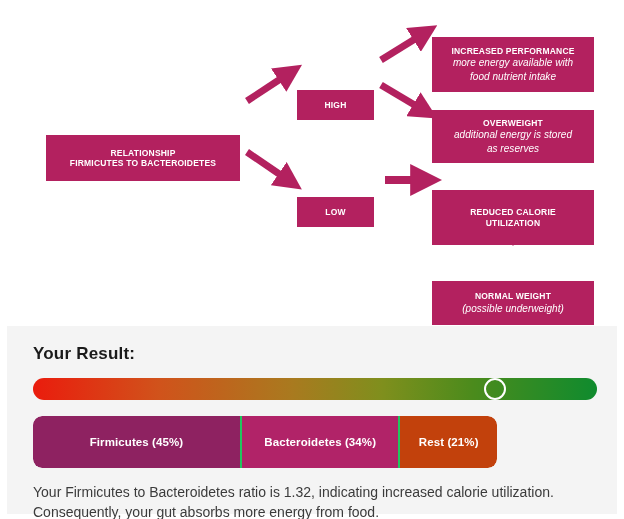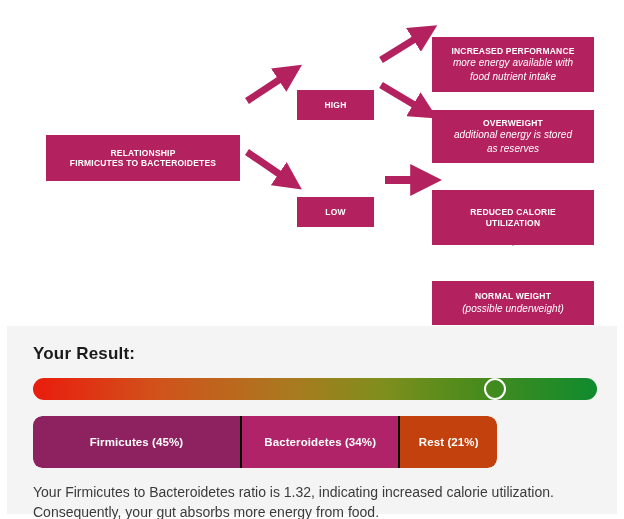--- a/index.html
+++ b/index.html
@@ -130,21 +130,21 @@
     display: flex;
     align-items: center;
     justify-content: center;
     color: #ffffff;
     font-weight: bold;
     font-size: 11.5px;
     letter-spacing: 0.1px;
     box-sizing: border-box;
   }
   .segment + .segment {
-    border-left: 2px solid #000000;
+    border-left: 2px solid #22c55e;
   }
   #seg-0 { border-radius: 9px 0 0 9px; }
   #seg-2 { border-radius: 0 9px 9px 0; }
 
   #summary {
     font-size: 14px;
     color: #3b3b3b;
     line-height: 1.42;
     width: 564px;
   }

